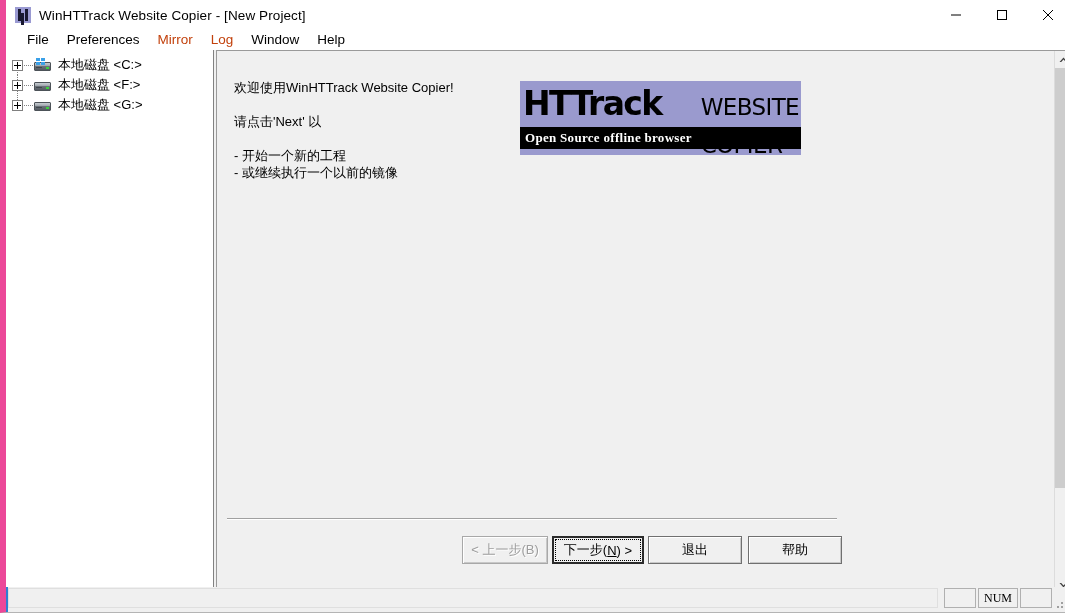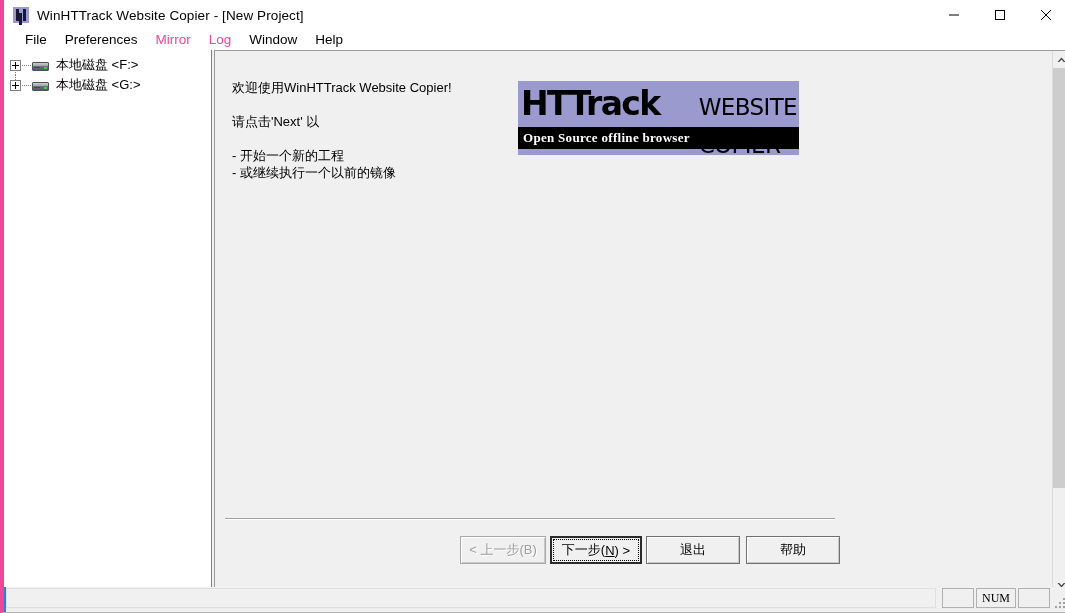--- a/index.html
+++ b/index.html
@@ -14,21 +14,21 @@
     font-family: "Liberation Sans", "DejaVu Sans", sans-serif;
     -webkit-font-smoothing: antialiased;
   }
 
   .app-window {
     position: relative;
     width: 1065px;
     height: 613px;
     background: #f0f0f0;
     box-sizing: border-box;
-    border-left: 4px solid #ec4899;
+    border-left: 6px solid #ec4899;
     border-right: 1px solid #b4b4b4;
     border-bottom: 1px solid #b4b4b4;
   }
 
   
   .titlebar {
     position: absolute;
     left: 0; top: 0;
     width: 1065px;
     height: 30px;
@@ -93,21 +93,21 @@
     padding-left: 12px;
     box-sizing: border-box;
   }
   .menu-item {
     font-size: 13.5px;
     color: #000000;
     padding: 0 9px;
     line-height: 20px;
     white-space: nowrap;
   }
-  .menu-item.disabled { color: #ec4899; }
+  .menu-item.disabled { color: #c2410c; }
 
   
   .body-area {
     position: absolute;
     left: 0; top: 50px;
     width: 1065px;
     height: 538px;
   }
 
   
@@ -493,20 +493,37 @@
     <div class="menu-item disabled">Log</div>
     <div class="menu-item">Window</div>
     <div class="menu-item">Help</div>
   </div>
 
   <div class="body-area">
 
     <div class="tree-panel">
       <div class="tree-list">
 
+        <div class="tree-row">
+          <div class="vline"></div>
+          <div class="expander"></div>
+          <div class="tree-dots"></div>
+          <div class="drive-icon">
+            <div class="dbody"></div>
+            <div class="dslot"></div>
+            <div class="dlight"></div>
+            <div class="winflag">
+                <i></i>
+                <i></i>
+                <i></i>
+                <i></i>
+              </div>
+          </div>
+          <div class="tree-label">本地磁盘 &lt;C:&gt;</div>
+        </div>
 
         <div class="tree-row">
           <div class="vline"></div>
           <div class="expander"></div>
           <div class="tree-dots"></div>
           <div class="drive-icon">
             <div class="dbody"></div>
             <div class="dslot"></div>
             <div class="dlight"></div>
           </div>

